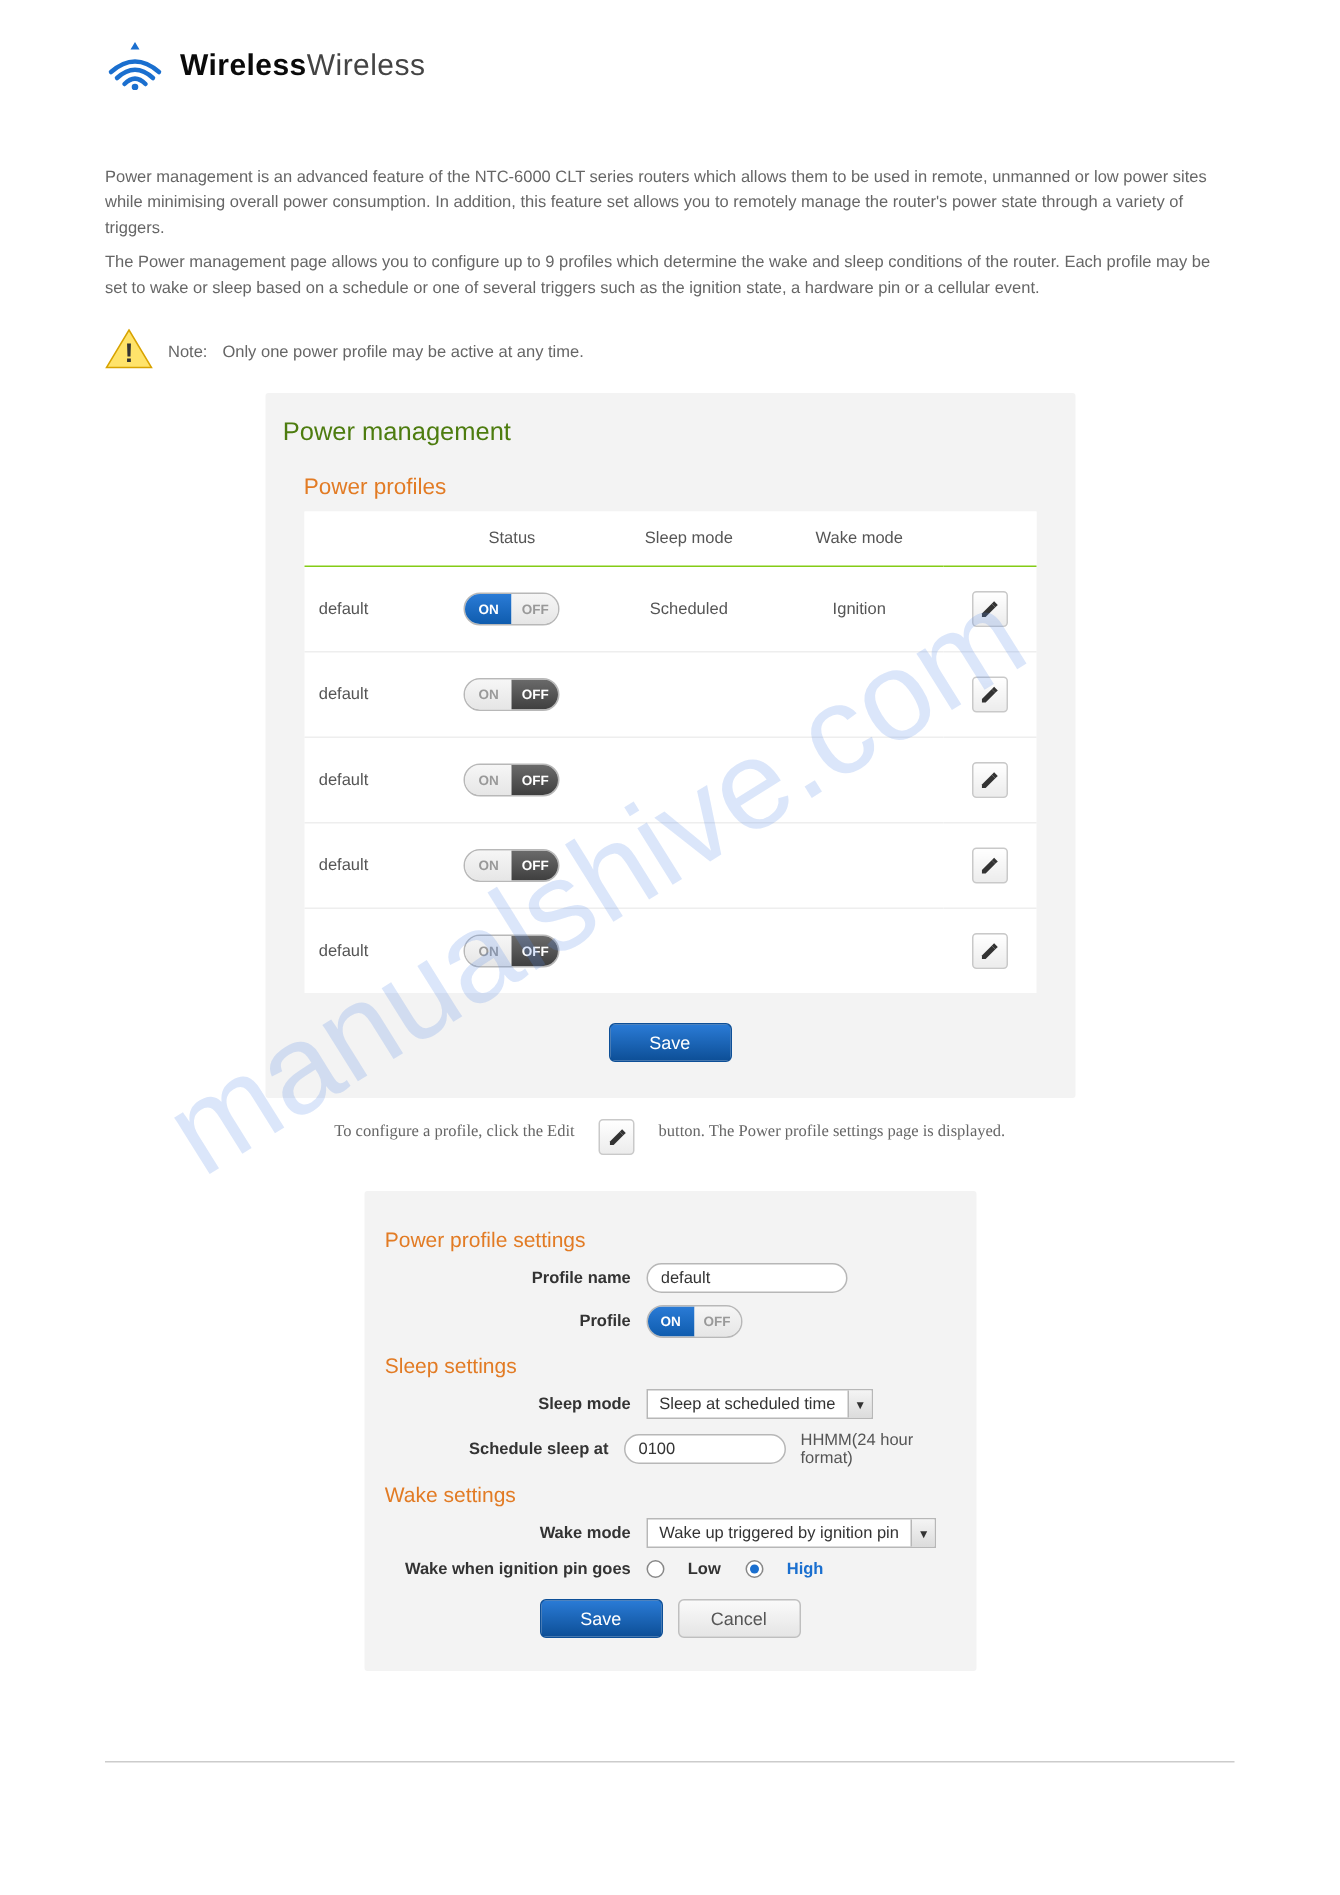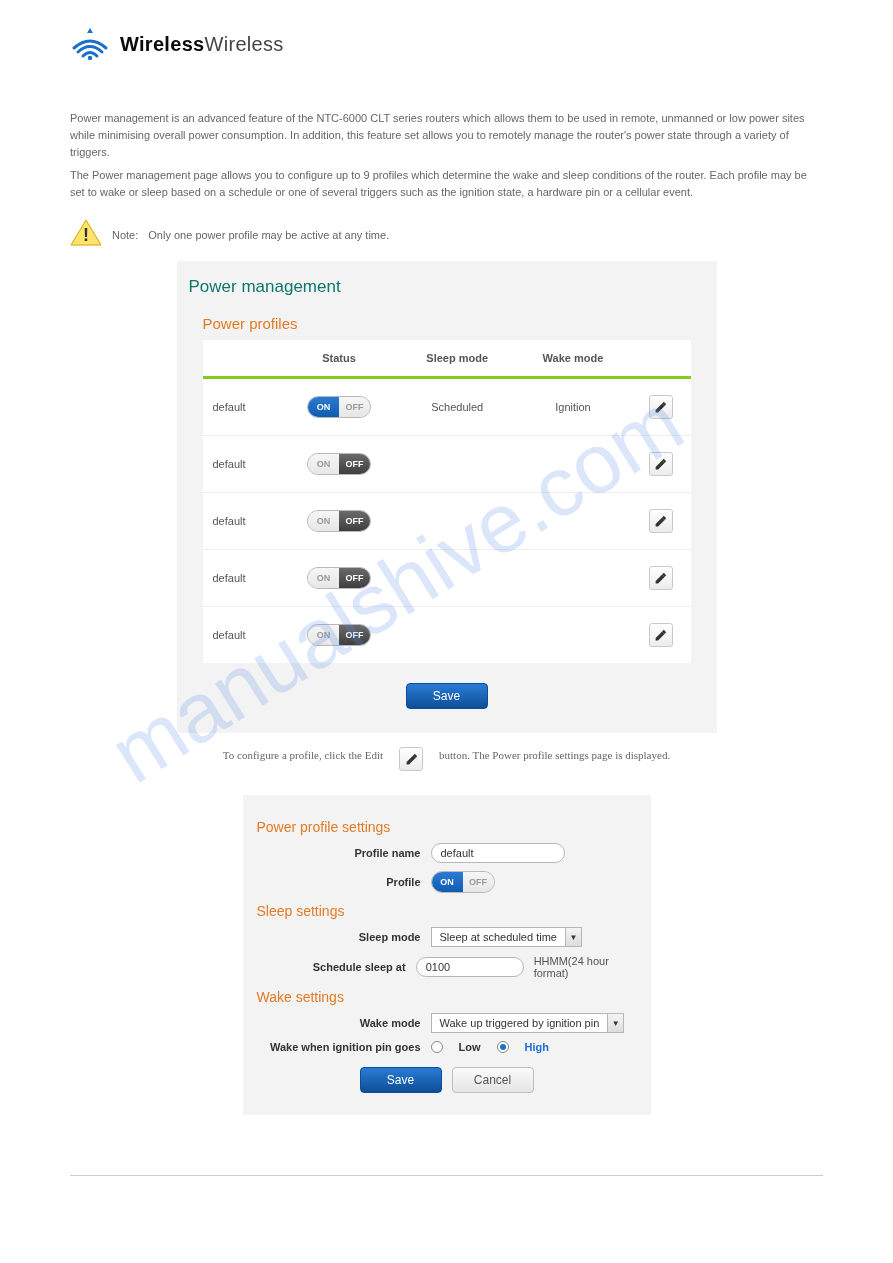--- a/index.html
+++ b/index.html
@@ -10,26 +10,26 @@
   .logo-text { font-size: 20px; color: #0a0a0a; letter-spacing: 0.3px; }
   .logo-text .bold { font-weight: 700; }
   .logo-text .light { font-weight: 300; color: #444; }
   .sub-bar { display:flex; justify-content:space-between; font-size:10px; color:#9a9a9a; margin-top:2px; margin-bottom:40px; }
   .body-text { font-size: 11px; color: #666; line-height: 1.55; margin-bottom: 6px; }
   .note-row { display: flex; align-items: flex-start; gap: 10px; margin: 18px 0 10px 0; }
   .note-label { font-size: 11px; color: #666; margin-top: 10px; }
   .note-text { font-size: 11px; color: #666; margin-top: 10px; flex: 1; }
   .panel { background: #f3f3f3; border-radius: 2px; margin: 10px auto 0 auto; width: 540px; padding: 14px 12px 24px 12px; }
   .panel2 { width: 408px; margin-top: 24px; padding: 14px 14px 22px 14px; }
-  .section-title { color: #0f766e; font-size: 17px; font-weight: 400; margin: 2px 0 6px 0; }
+  .section-title { color: #4d7c0f; font-size: 17px; font-weight: 400; margin: 2px 0 6px 0; }
   .section-sub { color: #e27b24; font-size: 15px; font-weight: 400; margin: 18px 0 8px 14px; }
   .section-sub2 { color: #e27b24; font-size: 14px; font-weight: 400; margin: 10px 0 8px 0; }
   .table-wrap { margin: 0 14px; }
   table.profiles { width: 100%; border-collapse: collapse; background: #fff; font-size: 11px; color: #555; }
-  table.profiles th { font-weight: 700; background: #fff; padding: 12px 8px; text-align: center; color: #555; border-bottom: 3px solid #84cc16; }
+  table.profiles th { font-weight: 400; background: #fff; padding: 12px 8px; text-align: center; color: #555; border-bottom: 1px solid #84cc16; }
   table.profiles th:first-child { text-align:left; padding-left:10px; }
   table.profiles td { padding: 16px 8px; text-align: center; border-bottom: 1px solid #eee; vertical-align: middle; }
   table.profiles td:first-child { text-align: left; padding-left: 10px; }
   table.profiles tr:last-child td { border-bottom: none; }
   .toggle { width: 64px; height: 22px; border-radius: 11px; display: inline-flex; overflow: hidden; border: 1px solid #b8b8b8; box-shadow: inset 0 1px 2px rgba(0,0,0,.15); font-size: 9px; font-weight: 700; cursor: pointer; }
   .toggle .half { flex: 1; display: flex; align-items: center; justify-content: center; }
   .toggle.on  .half.on  { background: linear-gradient(#2a7bd6,#0f5cae); color: #fff; }
   .toggle.on  .half.off { background: linear-gradient(#f6f6f6,#e6e6e6); color: #999; }
   .toggle.off .half.on  { background: linear-gradient(#f6f6f6,#e6e6e6); color: #999; }
   .toggle.off .half.off { background: linear-gradient(#6a6a6a,#3f3f3f); color: #fff; }

